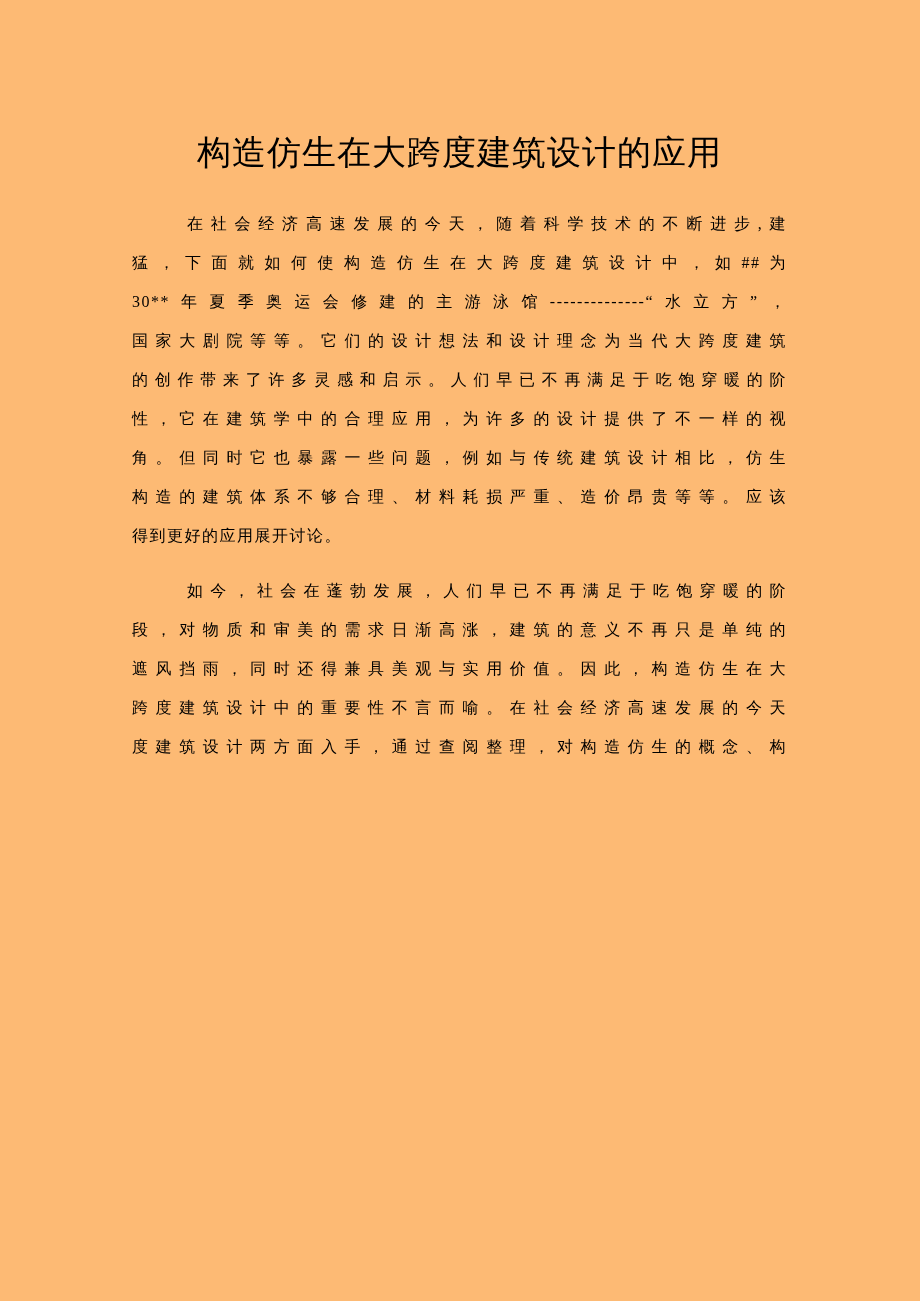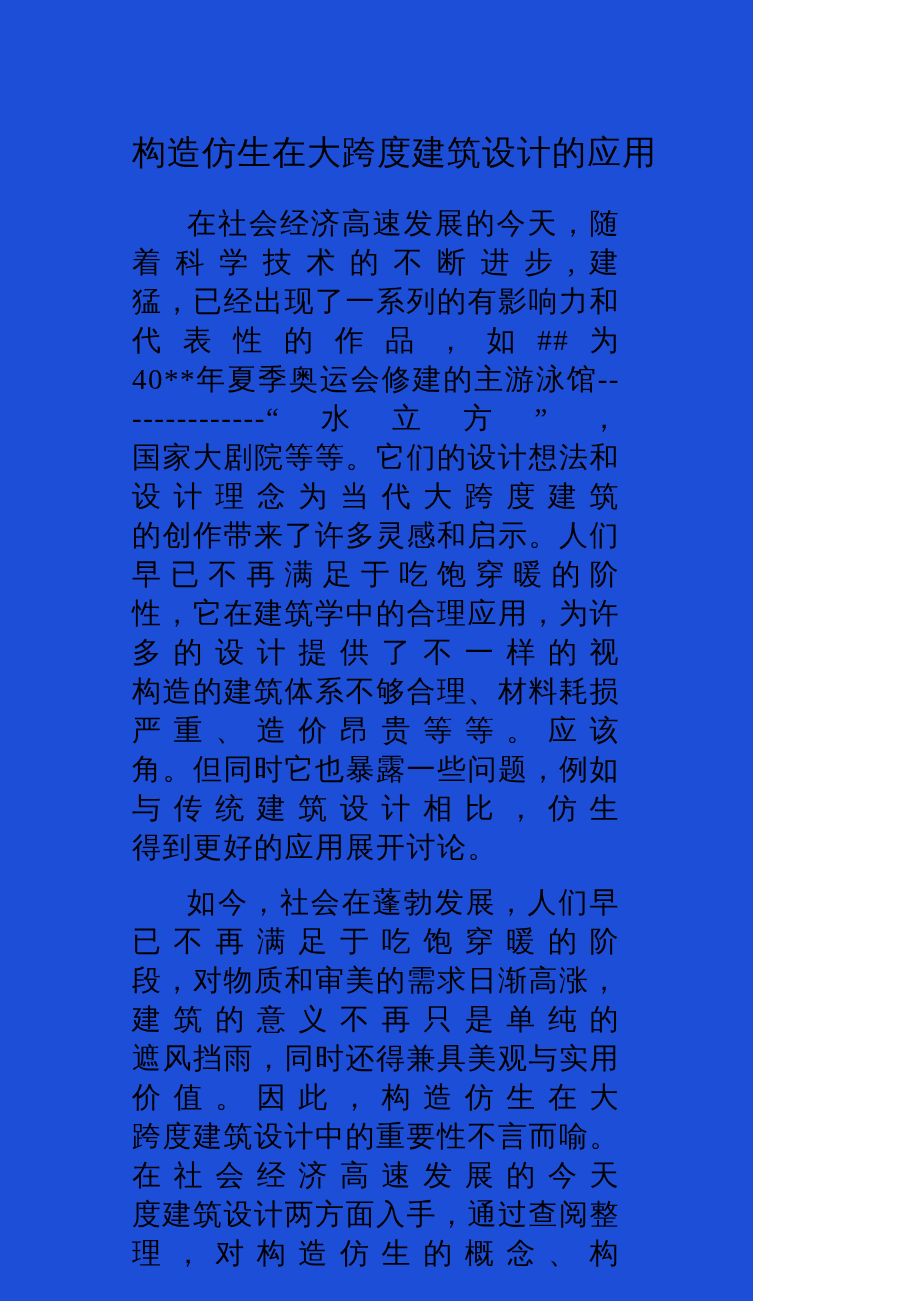--- a/index.html
+++ b/index.html
@@ -2,23 +2,23 @@
 <html><head>
 <meta charset="utf-8">
 <style>
   html, body {
     margin: 0;
     padding: 0;
     background: #ffffff;
   }
   .page {
     position: relative;
-    width: 753px;
+    width: 920px;
     height: 1301px;
-    background: #1d4ed8;
+    background: #fdba74;
     overflow: hidden;
     font-family: "Liberation Serif", "DejaVu Serif", serif;
     color: #000000;
   }
   .content {
     padding: 131px 133px 0 132px; 
   }
   .doc-title {
     font-size: 34px;
     line-height: 44px;
@@ -26,21 +26,21 @@
     font-weight: 400;
     text-align: center;
     margin: 0 0 29px 0;
     white-space: nowrap;
   }
   .block {
     margin: 0 0 16px 0;
   }
   .line {
     display: block;
-    font-size: 29px;
+    font-size: 16px;
     line-height: 39px;
     letter-spacing: 1.5px;
     white-space: normal;
   }
   .line.fill {
     text-align: justify;
     text-align-last: justify;
     text-justify: inter-character;
   }
   .line.indent {
@@ -49,27 +49,27 @@
 </style>
 </head>
 <body>
 
 <div class="page">
   <div class="content">
     <div class="doc-title">构造仿生在大跨度建筑设计的应用</div>
     <main>
         <div class="block para">
           <div class="line fill indent">在社会经济高速发展的今天，随着科学技术的不断进步,建</div>
-          <div class="line fill">猛，已经出现了一系列的有影响力和代表性的作品，如##为</div>
-          <div class="line fill">40**年夏季奥运会修建的主游泳馆--------------“水立方”，</div>
+          <div class="line fill">猛，下面就如何使构造仿生在大跨度建筑设计中，如##为</div>
+          <div class="line fill">30**年夏季奥运会修建的主游泳馆--------------“水立方”，</div>
           <div class="line fill">国家大剧院等等。它们的设计想法和设计理念为当代大跨度建筑</div>
           <div class="line fill">的创作带来了许多灵感和启示。人们早已不再满足于吃饱穿暖的阶</div>
           <div class="line fill">性，它在建筑学中的合理应用，为许多的设计提供了不一样的视</div>
+          <div class="line fill">角。但同时它也暴露一些问题，例如与传统建筑设计相比，仿生</div>
           <div class="line fill">构造的建筑体系不够合理、材料耗损严重、造价昂贵等等。应该</div>
-          <div class="line fill">角。但同时它也暴露一些问题，例如与传统建筑设计相比，仿生</div>
           <div class="line">得到更好的应用展开讨论。</div>
         </div>
         <div class="block para">
           <div class="line fill indent">如今，社会在蓬勃发展，人们早已不再满足于吃饱穿暖的阶</div>
           <div class="line fill">段，对物质和审美的需求日渐高涨，建筑的意义不再只是单纯的</div>
           <div class="line fill">遮风挡雨，同时还得兼具美观与实用价值。因此，构造仿生在大</div>
           <div class="line fill">跨度建筑设计中的重要性不言而喻。在社会经济高速发展的今天</div>
           <div class="line fill">度建筑设计两方面入手，通过查阅整理，对构造仿生的概念、构</div>
         </div>
       </main>

